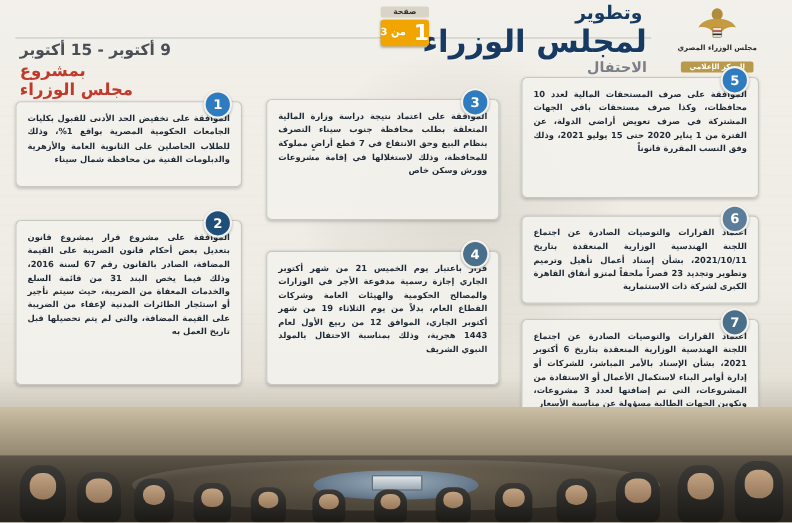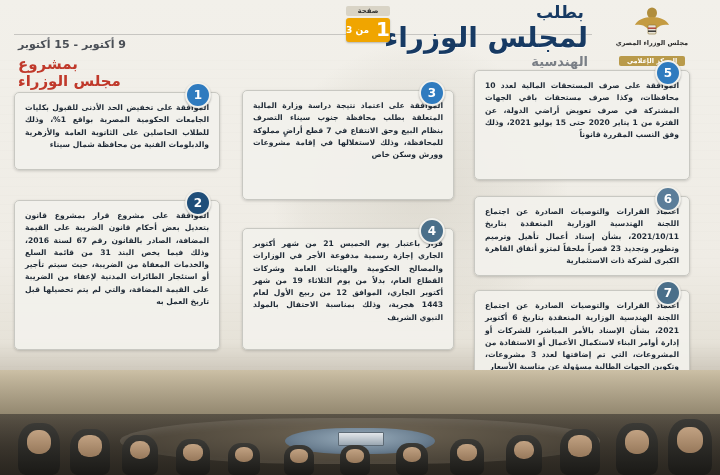--- a/index.html
+++ b/index.html
@@ -69,21 +69,21 @@
     padding:1px 0;font-weight:bold;letter-spacing:.4px;
   }
   .page-badge .num{
     margin-top:2px;background:#f0a500;color:#fff;font-size:20px;font-weight:bold;
     border-radius:3px;padding:0 0 2px;line-height:1.1;
     box-shadow:0 1px 2px rgba(0,0,0,.25);
   }
   .page-badge .num small{font-size:9px;vertical-align:middle;}
 
   .date-line{
-    position:absolute;left:18px;top:38px;font-size:11px;color:#4a4f56;font-weight:bold;
+    position:absolute;left:18px;top:38px;font-size:14px;color:#4a4f56;font-weight:bold;
   }
   .decision-title{
     position:absolute;left:18px;top:56px;text-align:left;
   }
   .decision-title .l1{font-size:15px;color:#c0392b;font-weight:bold;line-height:1.15;}
   .decision-title .l2{font-size:15px;color:#c0392b;font-weight:bold;line-height:1.15;}
 
   .header-rule{
     position:absolute;left:14px;right:128px;top:34px;height:1px;background:rgba(120,120,120,.35);
   }
@@ -187,23 +187,23 @@
           <rect x="14" y="21" width="8" height="9" rx="1" fill="#e7e3d6" stroke="#8d7430" stroke-width=".6"></rect>
           <rect x="14" y="23.5" width="8" height="1.4" fill="#b03a2e"></rect>
           <rect x="14" y="26.5" width="8" height="1.4" fill="#2b2b2b"></rect>
         </svg>
       </div>
       <div class="logo-caption">مجلس الوزراء المصري</div>
       <div class="logo-sub">المركز الإعلامي</div>
     </div>
 
     <div class="title-wrap">
-      <p class="title-second">بطلب</p>
+      <p class="title-second">وتطوير</p>
       <p class="title-main">لمجلس الوزراء</p>
-      <p class="title-small">الهندسية</p>
+      <p class="title-small">الاحتفال</p>
     </div>
 
     <div class="page-badge">
       <div class="cap">صفحة</div>
       <div class="num">
         <span>1</span>
         <small>من 3</small>
       </div>
     </div>
 

